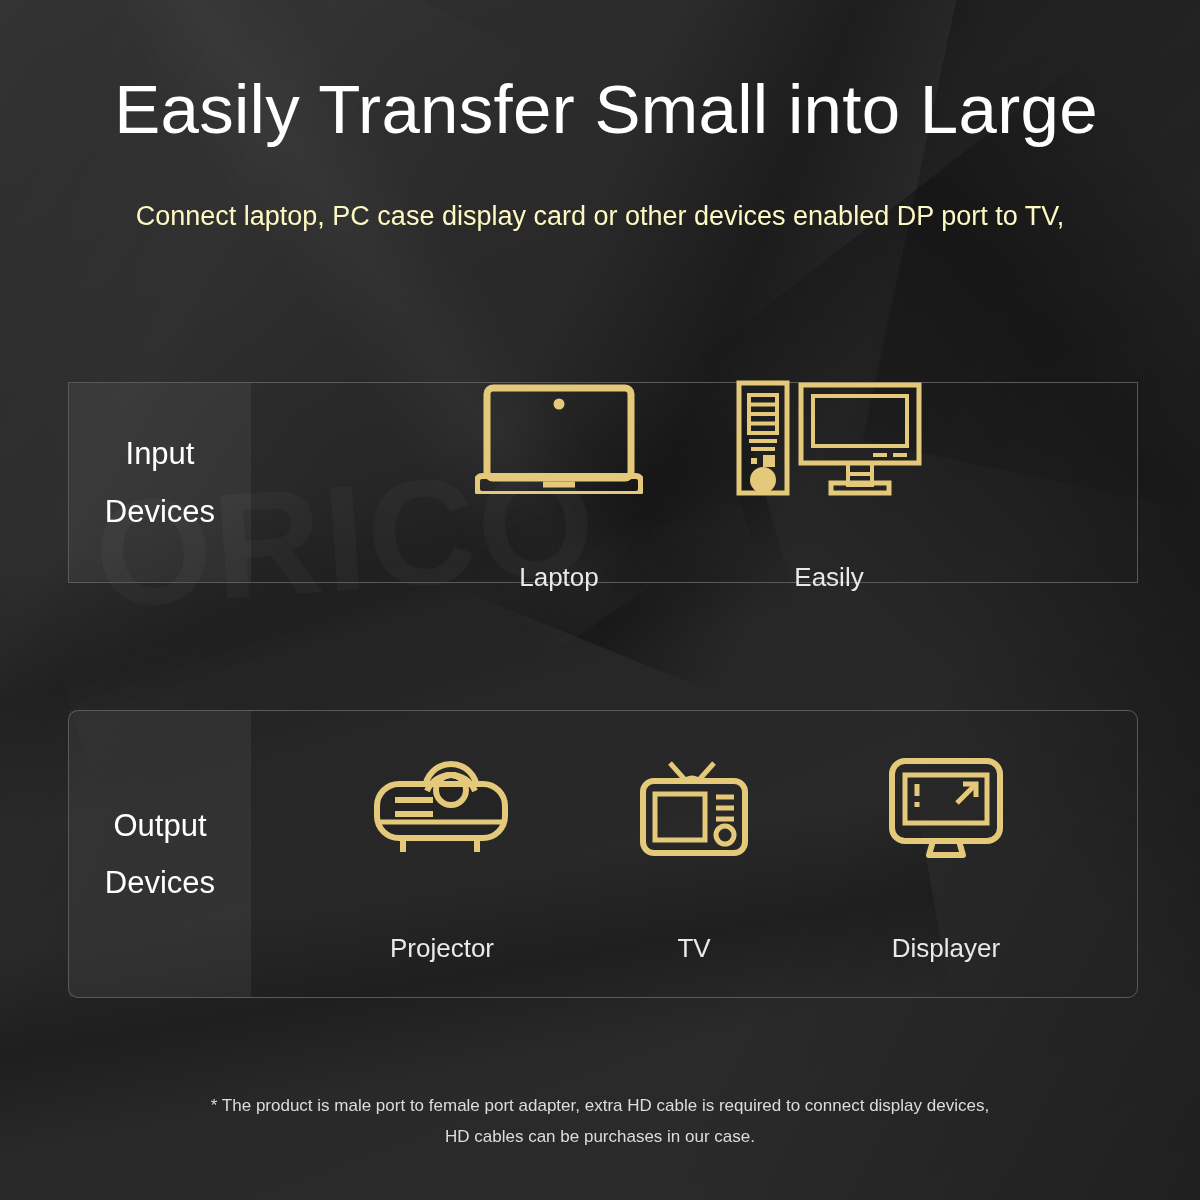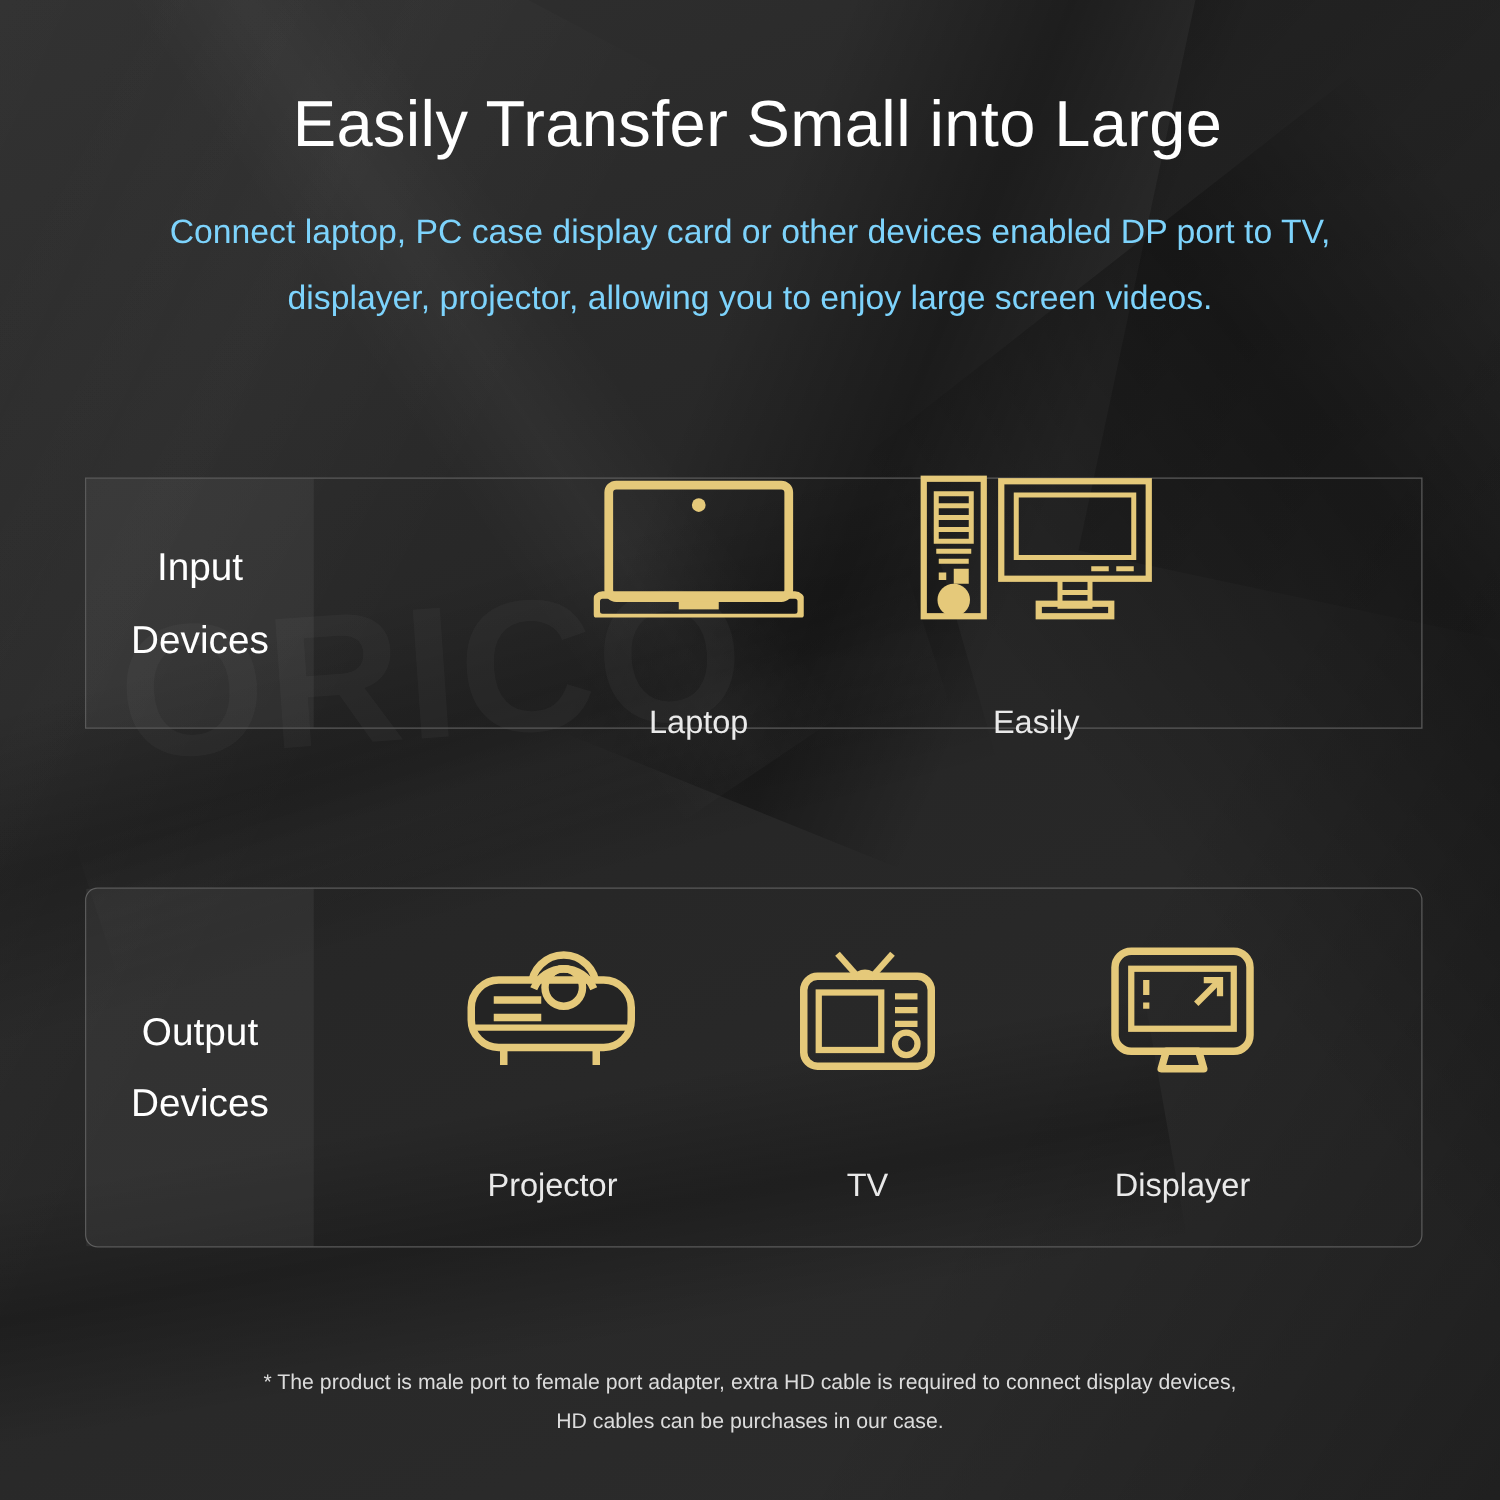--- a/index.html
+++ b/index.html
@@ -61,35 +61,35 @@
     position: relative;
     z-index: 2;
     width: 1200px;
     height: 1200px;
   }
 
   
   .title {
     text-align: center;
     color: #ffffff;
-    font-size: 52px;
+    font-size: 69px;
     font-weight: normal;
     letter-spacing: 0.3px;
     margin: 0;
     padding-top: 72px;
     line-height: 1.1;
     padding-left: 12px;
   }
   .subtitle {
     text-align: center;
-    color: #7dd3fc;
+    color: #fef9c3;
     font-size: 27px;
     font-weight: 300;
     line-height: 1.95;
-    margin: 4px;
+    margin: 16px;
     padding-top: 26px;
   }
 
   
   .panel {
     position: absolute;
     border: 1px solid #5a5a5a;
     box-sizing: border-box;
     display: flex;
     align-items: stretch;
@@ -174,21 +174,20 @@
 </div>
 
 <div id="watermark">ORICO</div>
 
 <div id="page">
 
   <h1 class="title">Easily Transfer Small into Large</h1>
 
   <div class="subtitle">
     <div>Connect laptop, PC case display card or other devices enabled DP port to TV,</div>
-    <div>displayer, projector, allowing you to enjoy large screen videos.</div>
   </div>
 
   <div class="panel" id="input-panel">
 
     <div class="panel-label">
       <span>Input</span>
       <span>Devices</span>
     </div>
 
     <div class="panel-body">

